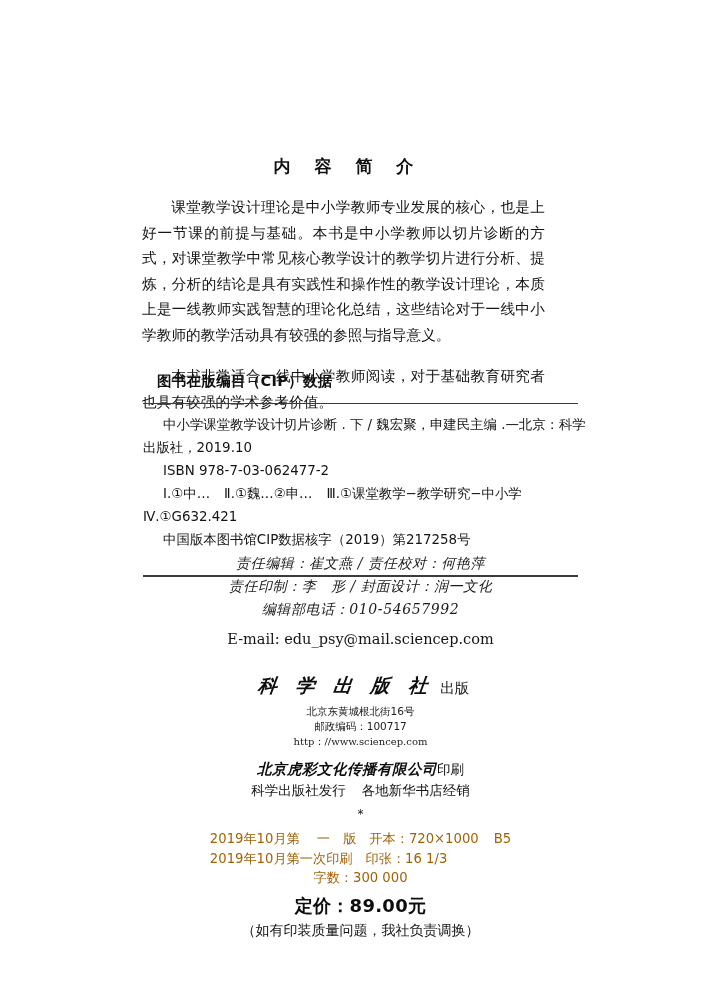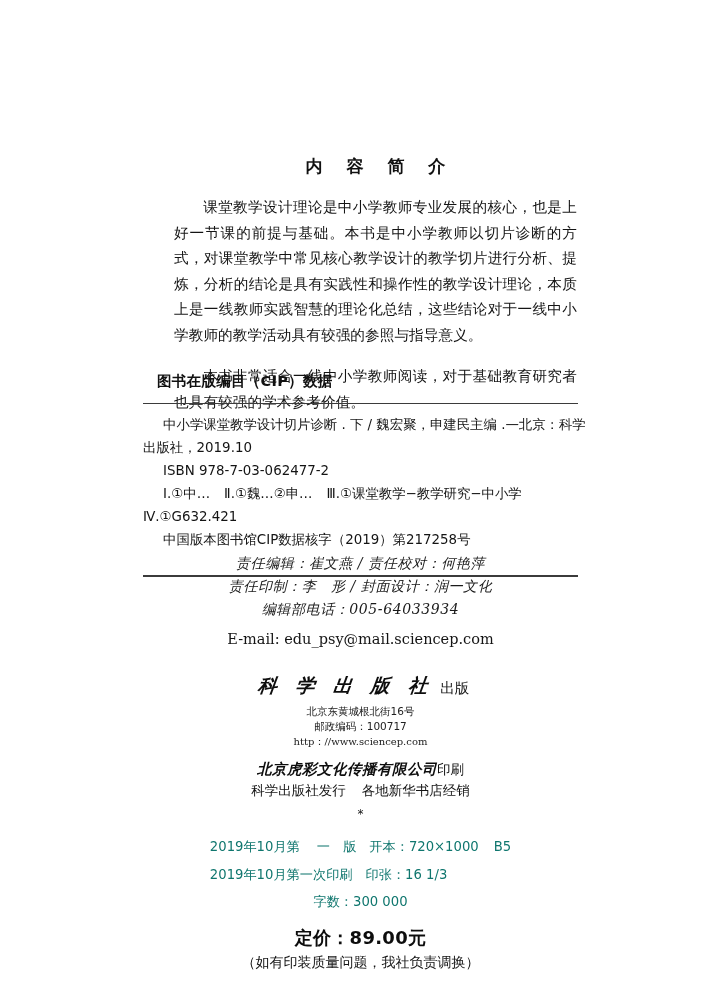--- a/index.html
+++ b/index.html
@@ -20,21 +20,21 @@
     position: absolute;
     left: 0;
     top: 0;
     width: 720px;
     height: 1000px;
   }
 
   
   .summary-block {
     position: absolute;
-    left: 158px;
+    left: 126px;
     top: 155px;
     width: 435px;
   }
   .summary-title {
     text-align: center;
     font-size: 17px;
     letter-spacing: 9px;
     text-indent: 9px;
     font-weight: 600;
     color: #111;
@@ -193,22 +193,22 @@
   }
 
   .print-details {
     margin-top: 8px;
     display: inline-block;
     text-align: left;
   }
   .pd-line {
     font-size: 13.2px;
     line-height: 19.5px;
-    color: #0f766e;
-    margin: 8px;
+    color: #a16207;
+    margin: 0;
     white-space: nowrap;
   }
   .pd-line.centered {
     text-align: center;
   }
   .pd-gap-a { display: inline-block; width: 17px; }
   .pd-gap-c { display: inline-block; width: 13px; }
   .pd-gap-d { display: inline-block; width: 15px; }
 
   .price-line {
@@ -247,21 +247,21 @@
       </p>
       <p class="cip-line cip-roman" style="text-indent:0">Ⅳ.①G632.421</p>
       <p class="cip-line indent">中国版本图书馆CIP数据核字（2019）第217258号</p>
     </div>
     <div class="rule-thick"></div>
   </section>
 
   <section class="imprint">
     <p class="kai kai-line">责任编辑：崔文燕 / 责任校对：何艳萍</p>
     <p class="kai kai-line">责任印制：李　形 / 封面设计：润一文化</p>
-    <p class="kai kai-line">编辑部电话：005-64033934</p>
+    <p class="kai kai-line">编辑部电话：010-54657992</p>
     <p class="email-line">E-mail:  edu_psy@mail.sciencep.com</p>
 
     <div class="publisher-row">
       <span class="publisher-logo">科 学 出 版 社</span>
       <span class="publisher-verb">出版</span>
     </div>
 
     <p class="addr-line first">北京东黄城根北街16号</p>
     <p class="addr-line">邮政编码：100717</p>
     <p class="url-line">http：//www.sciencep.com</p>

